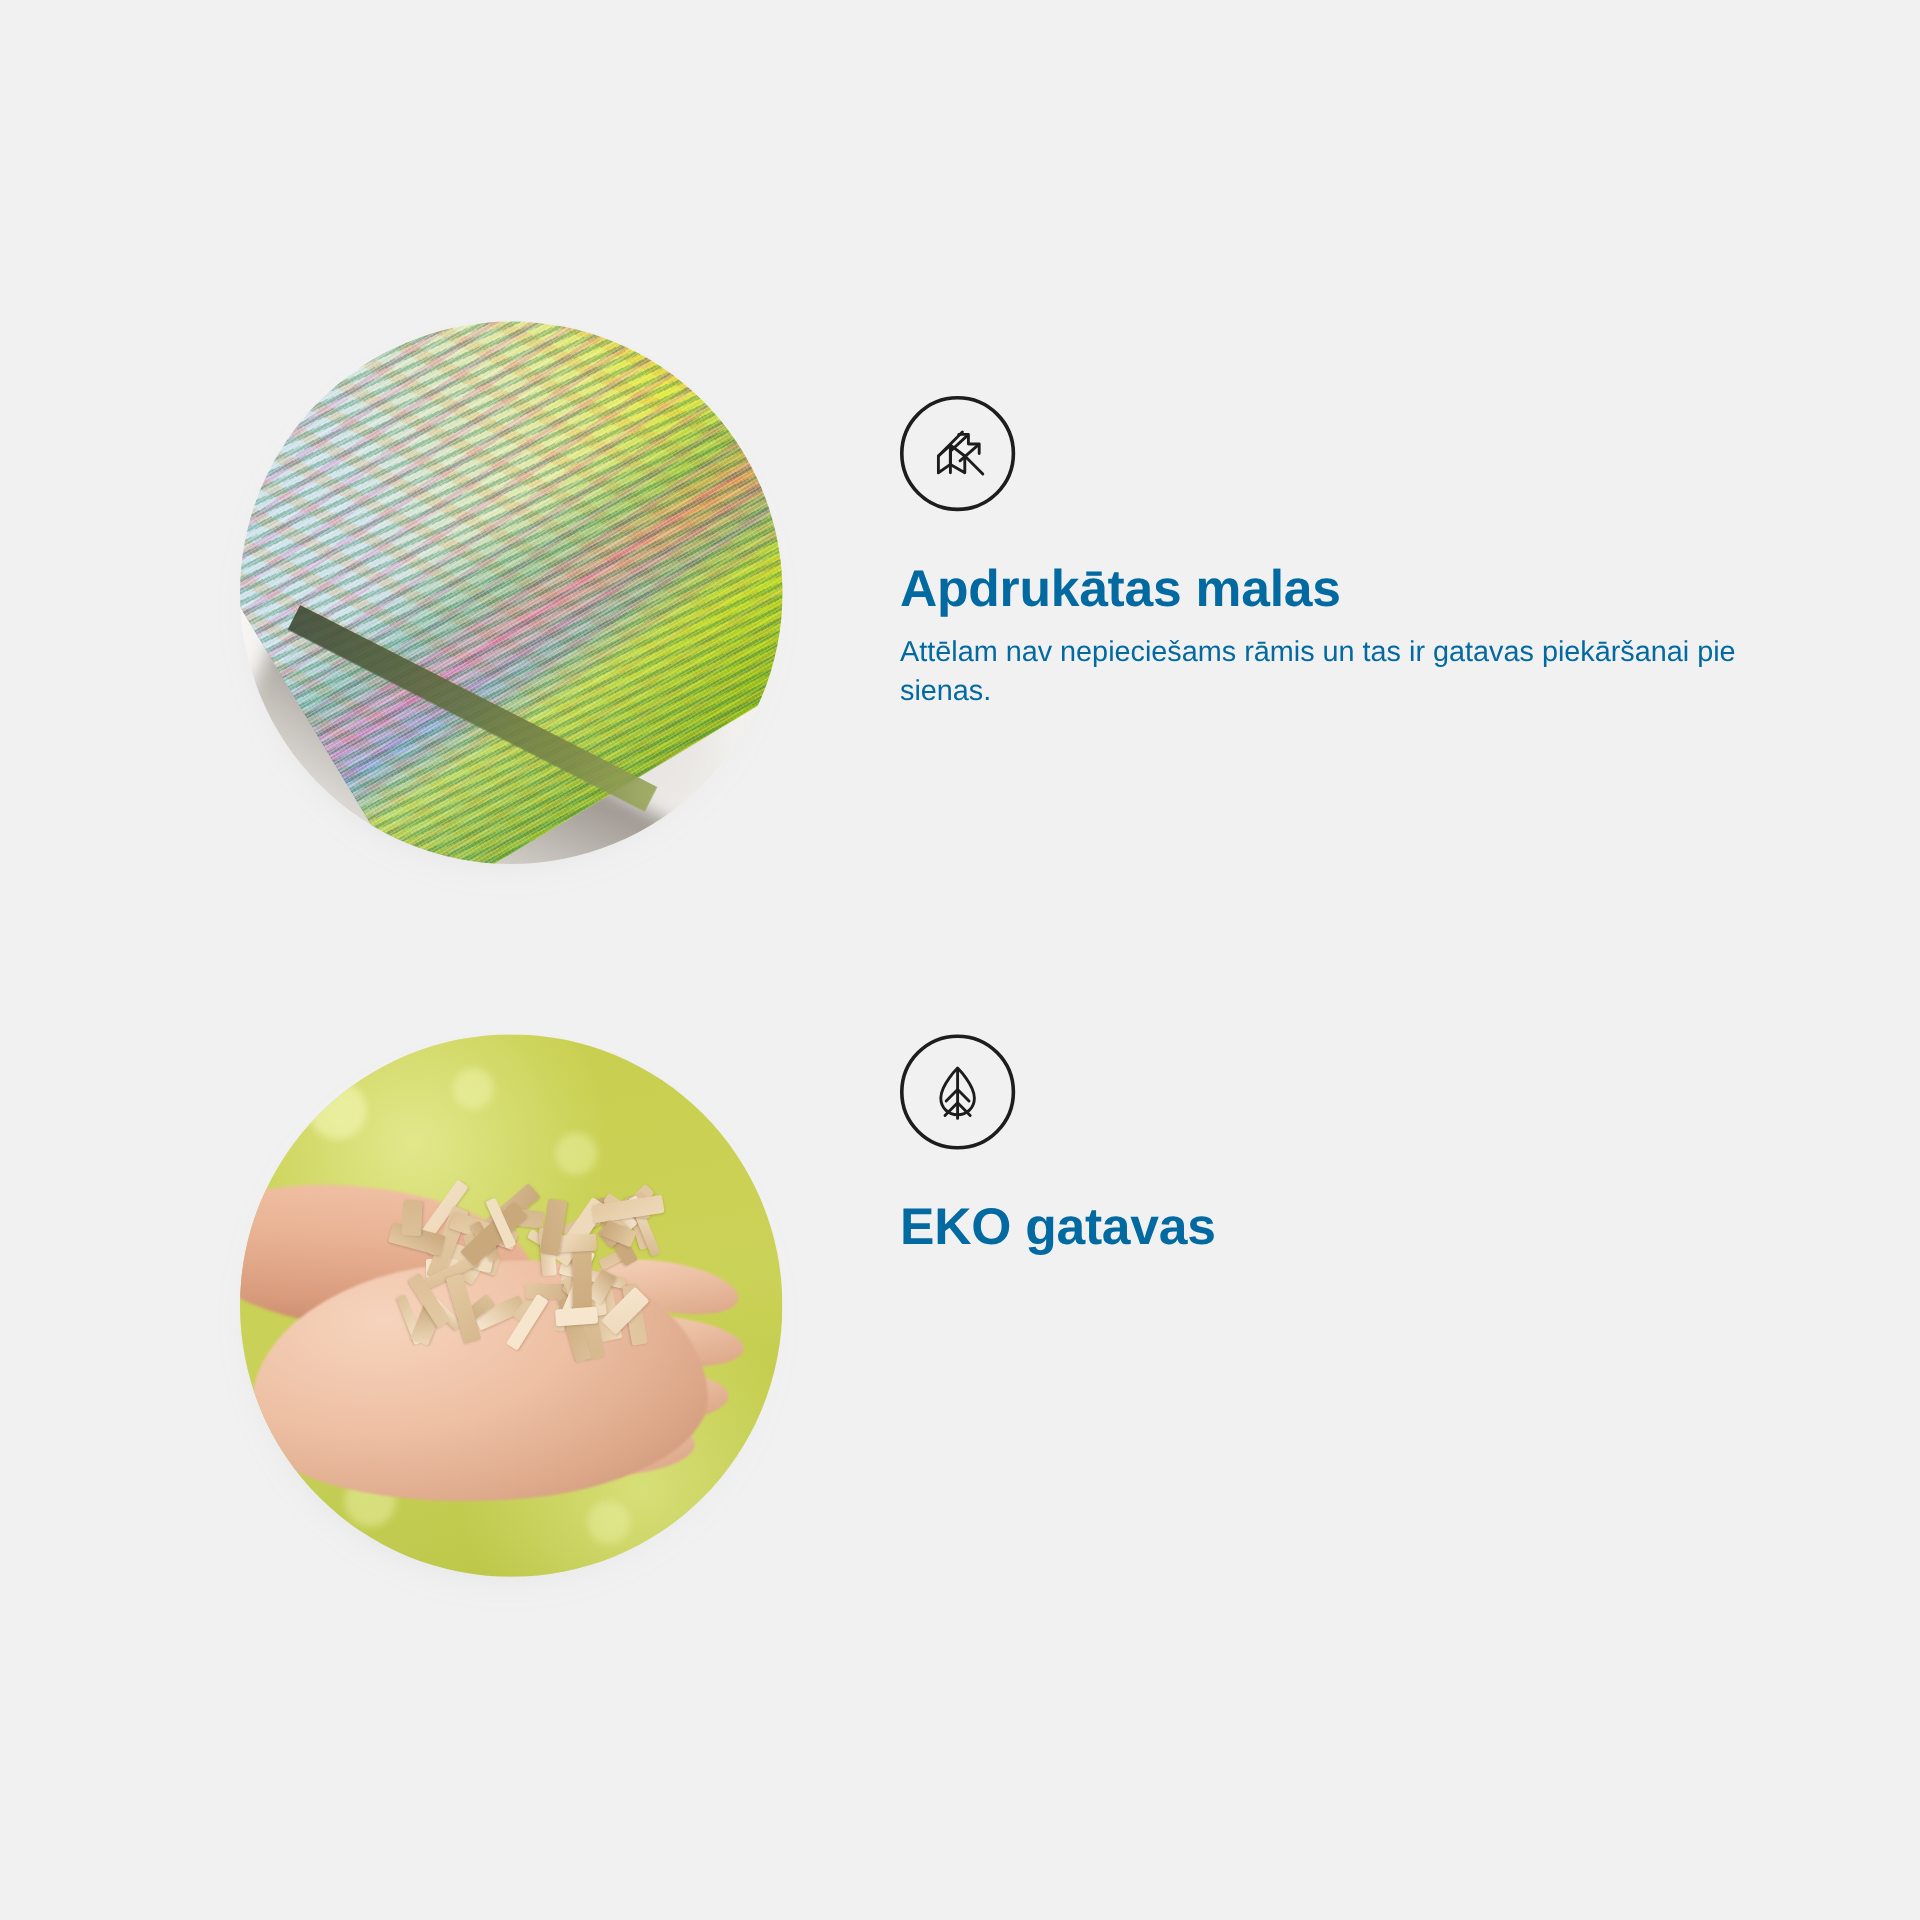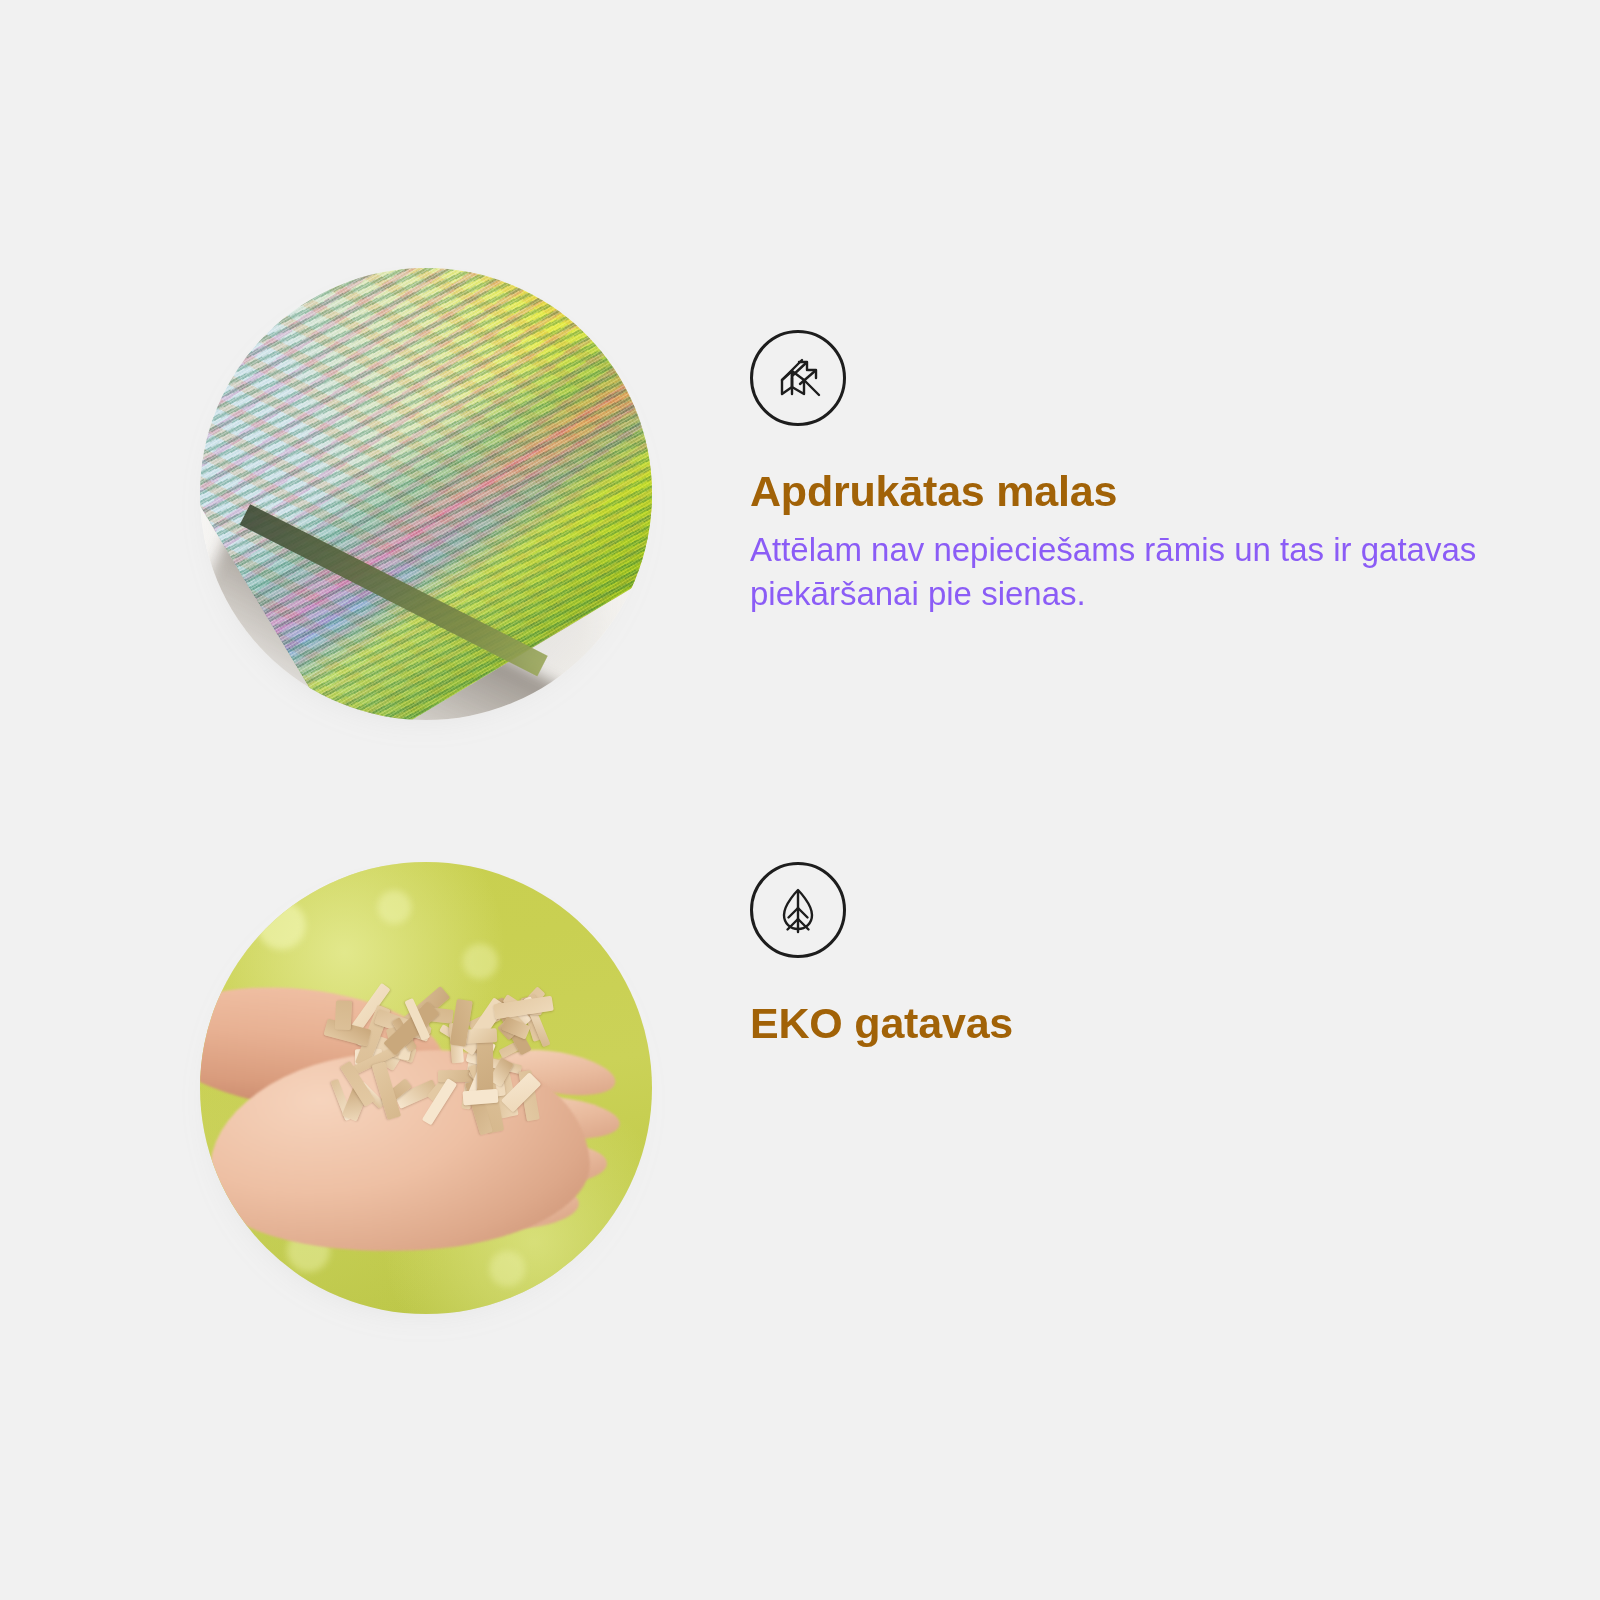--- a/index.html
+++ b/index.html
@@ -259,27 +259,27 @@
     margin-bottom: 42px;
   }
   .icon-badge svg { display: block; }
 
   .feature-title {
     margin: 0 0 14px 0;
     font-size: 43px;
     font-weight: 700;
     line-height: 1.08;
     letter-spacing: -0.2px;
-    color: #a16207;
+    color: #0369a1;
   }
   .feature-desc {
     margin: 0;
-    font-size: 33px;
+    font-size: 24px;
     line-height: 1.33;
-    color: #8b5cf6;
+    color: #0369a1;
     max-width: 730px;
     font-weight: 400;
   }
 </style>
 </head>
 <body>
 
 <div class="features">
 
   <section class="feature feature--edges">

